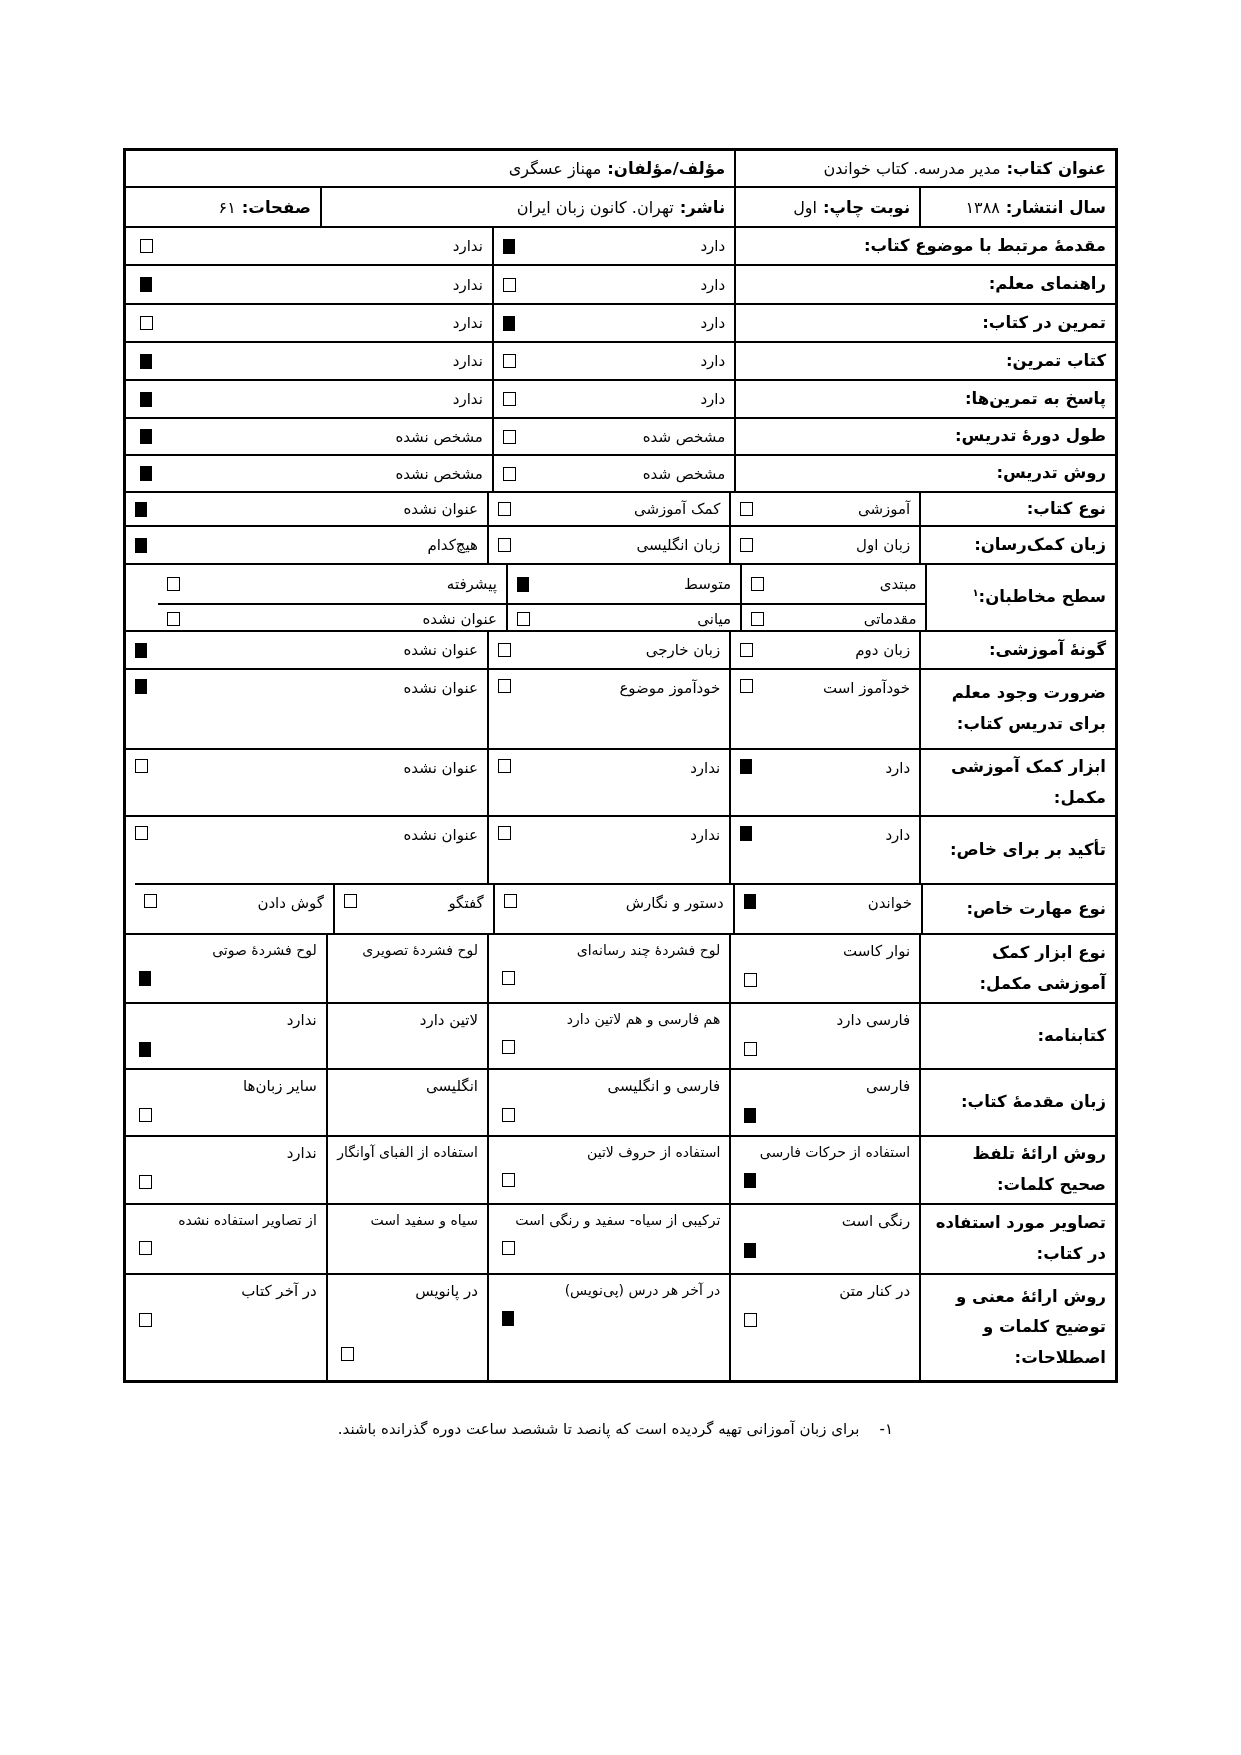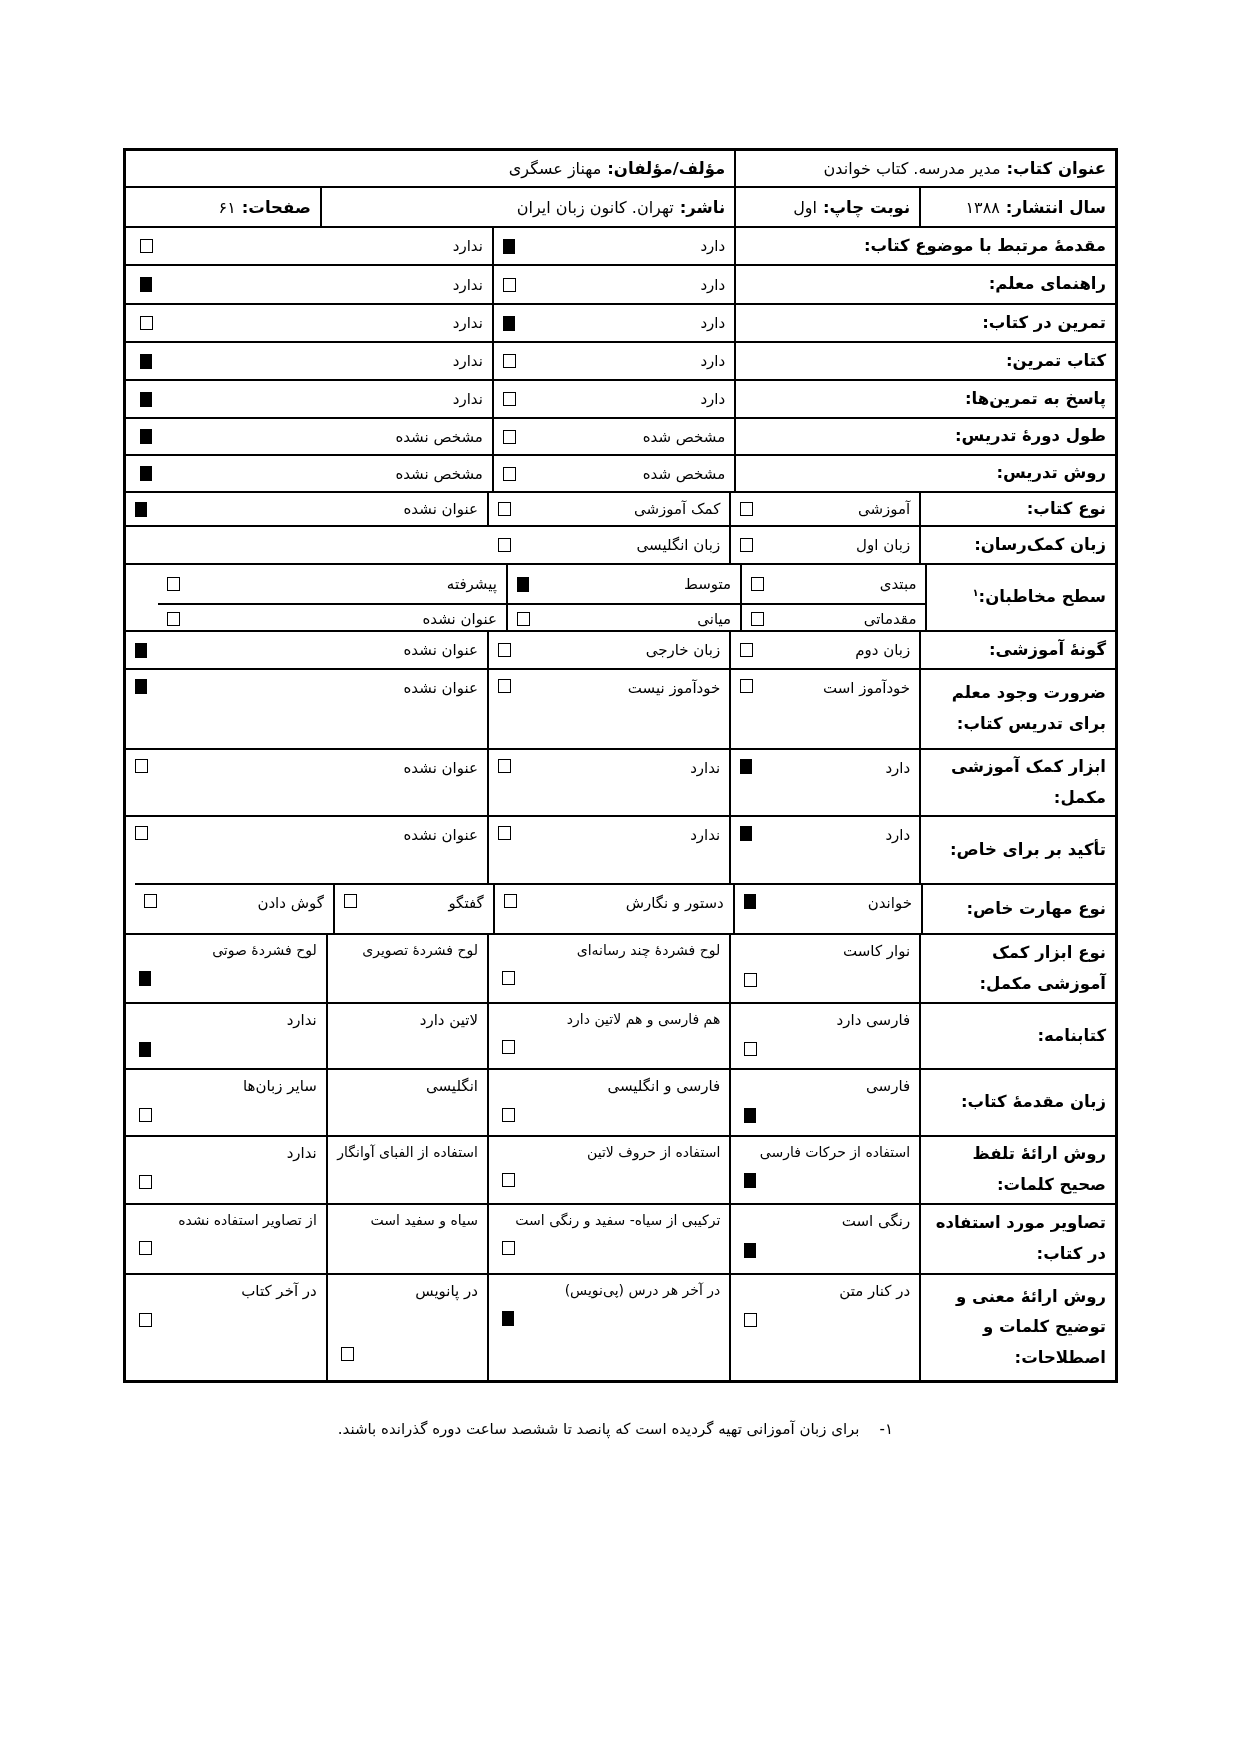--- a/index.html
+++ b/index.html
@@ -214,20 +214,24 @@
             <span>زبان کمک‌رسان:</span>
           </div>
           <div class="cell w-o1">
             <span class="opt-text">زبان اول</span>
             <span class="cb"></span>
           </div>
           <div class="cell w-o2">
             <span class="opt-text">زبان انگلیسی</span>
             <span class="cb"></span>
           </div>
+          <div class="cell w-o3">
+            <span class="opt-text">هیچ‌کدام</span>
+            <span class="cb checked"></span>
+          </div>
         </div>
         <div class="row sep" style="height: 67px; padding-left: 32px;">
           <div class="cell lblcell w-lbl">
             <span>سطح مخاطبان:<sup>۱</sup></span>
           </div>
           <div class="subcol">
             <div class="subrow" style="height: 38px;">
               <div class="cell s1">
                 <span class="opt-text">مبتدی</span>
                 <span class="cb"></span>
@@ -276,21 +280,21 @@
         </div>
         <div class="row sep" style="height: 80px;">
           <div class="cell lblcell w-lbl">
             <span>ضرورت وجود معلم برای تدریس کتاب:</span>
           </div>
           <div class="cell w-o1 top">
             <span class="opt-text">خودآموز است</span>
             <span class="cb"></span>
           </div>
           <div class="cell w-o2 top">
-            <span class="opt-text">خودآموز نیست</span>
+            <span class="opt-text">خودآموز موضوع</span>
             <span class="cb"></span>
           </div>
           <div class="cell w-o3 top">
             <span class="opt-text">عنوان نشده</span>
             <span class="cb checked"></span>
           </div>
         </div>
         <div class="row sep" style="height: 67px;">
           <div class="cell lblcell w-lbl">
             <span>ابزار کمک آموزشی مکمل:</span>

